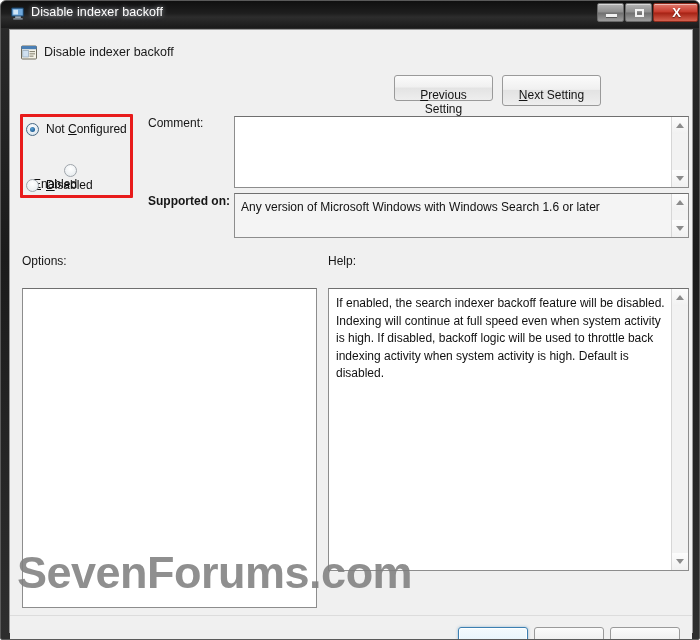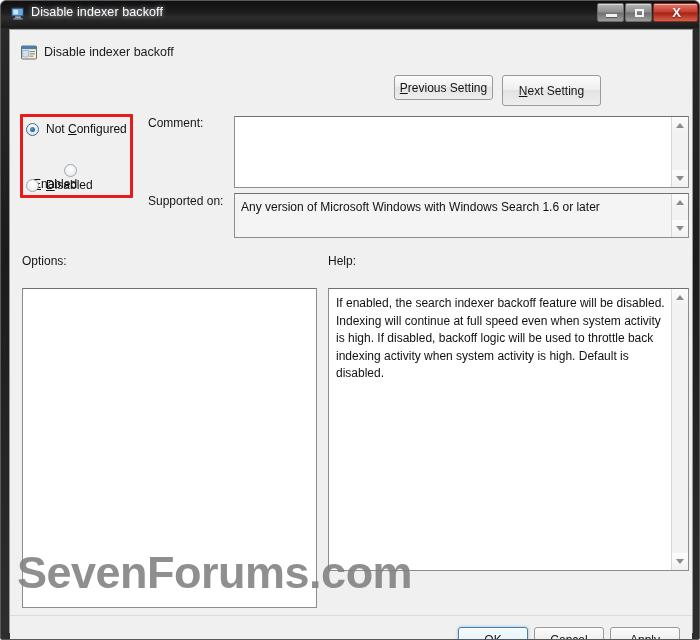--- a/index.html
+++ b/index.html
@@ -127,21 +127,21 @@
   .btn {
     position: absolute;
     box-sizing: border-box;
     background: linear-gradient(180deg,#fbfbfb 0%,#f0f0f0 46%,#e3e3e3 50%,#eeeeee 100%);
     border: 1px solid #9a9a9a;
     border-radius: 3px;
     font-size: 12px;
     color: #141414;
     text-align: center;
     font-family: "Liberation Sans", sans-serif;
-    padding: 4px;
+    padding: 12px;
     cursor: default;
   }
   .btn-prev { left: 384px; top: 45px; width: 99px; height: 25px; }
   .btn-next { left: 492px; top: 45px; width: 99px; height: 31px; }
 
   .btn-default {
     border: 1px solid #3c7fb1;
     box-shadow: inset 0 0 0 1px #ffffff, 0 0 3px rgba(60,127,177,0.5);
     background: linear-gradient(180deg,#f4fbfe 0%,#e9f5fc 46%,#d7eefb 50%,#ecf8fe 100%);
   }
@@ -151,21 +151,21 @@
   .btn-cancel { left: 524px; }
   .btn-apply  { left: 600px; }
 
   
   .lbl {
     position: absolute;
     font-size: 12px;
     color: #161616;
   }
   .lbl-comment   { left: 138px; top: 86px; }
-  .lbl-supported { left: 138px; top: 164px; }
+  .lbl-supported { left: 138px; top: 164px; font-weight: bold; }
   .lbl-options   { left: 12px;  top: 224px; }
   .lbl-help      { left: 318px; top: 224px; text-align: center; }
 
   
   .radio-row {
     position: absolute;
     left: 16px;
     display: flex;
     align-items: flex-end;
     height: 16px;

